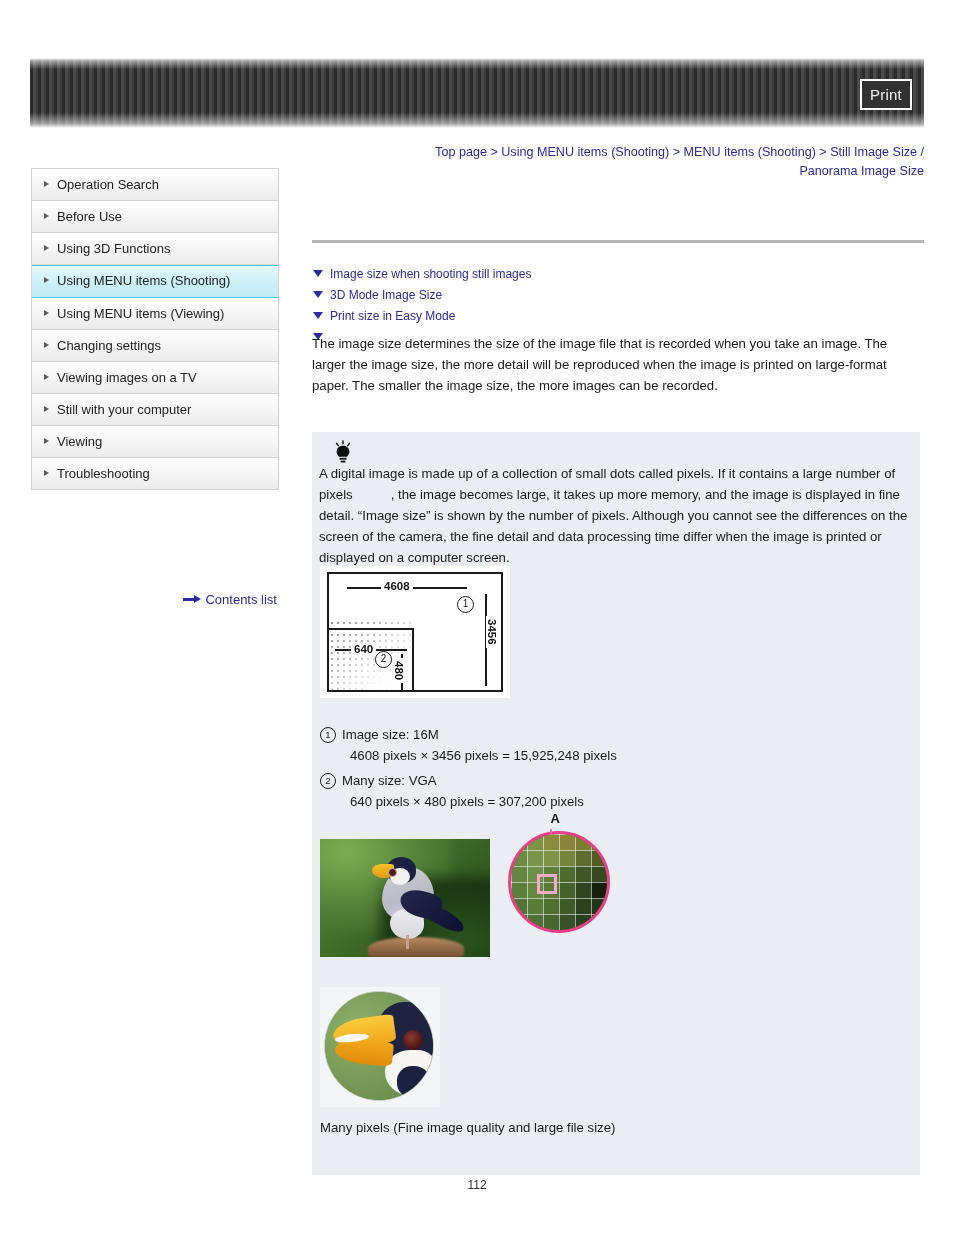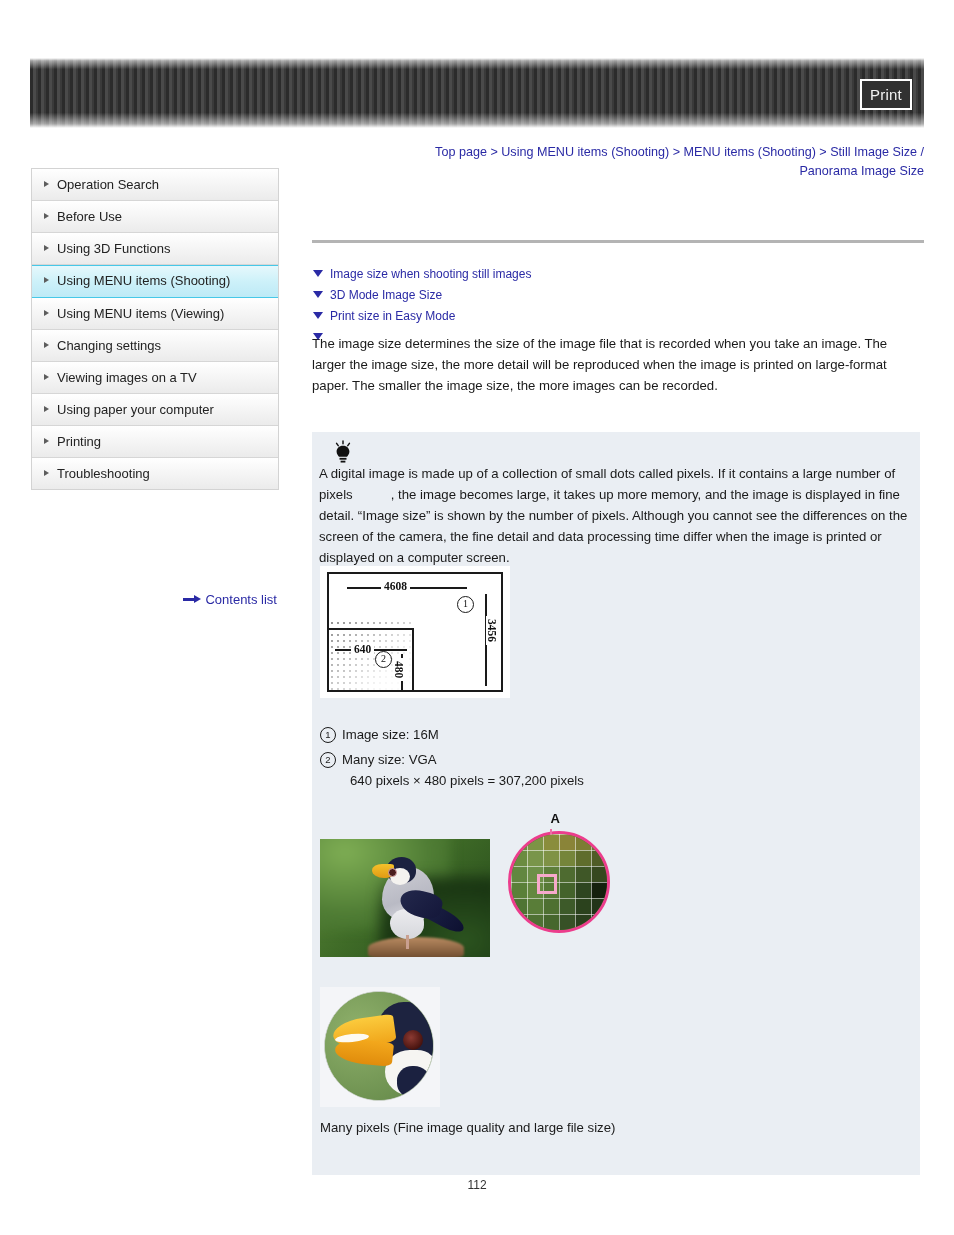--- a/index.html
+++ b/index.html
@@ -211,21 +211,20 @@
     background: #ffffff;
     box-sizing: border-box;
   }
   .diag-inner {
     position: absolute;
     left: 7px; top: 6px;
     right: 7px; bottom: 6px;
     border: 2.5px solid #1a1a1a;
     box-sizing: border-box;
     overflow: hidden;
-    font-family: Liberation Serif, serif;
   }
   .dot-grad {
     position: absolute;
     left: 0; bottom: 0;
     width: 86px; height: 70px;
     background-image: radial-gradient(#8a8a8a 1.1px, transparent 1.2px);
     background-size: 6px 6px;
     -webkit-mask-image: linear-gradient(135deg, rgba(0,0,0,0.95) 0%, rgba(0,0,0,0.55) 38%, rgba(0,0,0,0.08) 72%, rgba(0,0,0,0) 100%);
             mask-image: linear-gradient(135deg, rgba(0,0,0,0.95) 0%, rgba(0,0,0,0.55) 38%, rgba(0,0,0,0.08) 72%, rgba(0,0,0,0) 100%);
   }
@@ -510,25 +509,25 @@
   <div class="nav-item">
     <span class="tri"></span>
     <span>Changing settings</span>
   </div>
   <div class="nav-item">
     <span class="tri"></span>
     <span>Viewing images on a TV</span>
   </div>
   <div class="nav-item">
     <span class="tri"></span>
-    <span>Using paper your computer</span>
-  </div>
-  <div class="nav-item">
-    <span class="tri"></span>
-    <span>Printing</span>
+    <span>Still with your computer</span>
+  </div>
+  <div class="nav-item">
+    <span class="tri"></span>
+    <span>Viewing</span>
   </div>
   <div class="nav-item">
     <span class="tri"></span>
     <span>Troubleshooting</span>
   </div>
 </div>
 
 <div class="contents-link">
   <span class="arrow"></span><span>Contents list</span>
 </div>
@@ -591,20 +590,21 @@
 
       <div class="circ-num cn1">1</div>
       <div class="circ-num cn2">2</div>
     </div>
   </div>
 
   <div class="legend">
     <div class="legend-row">
       <span class="mark">1</span>
       <span>Image size: 16M</span>
+      <span class="sub">4608 pixels × 3456 pixels = 15,925,248 pixels</span>
     </div>
     <div class="legend-row">
       <span class="mark">2</span>
       <span>Many size: VGA</span>
       <span class="sub">640 pixels × 480 pixels = 307,200 pixels</span>
     </div>
   </div>
 
   <div class="photo-block">
     <div class="bird-photo">

